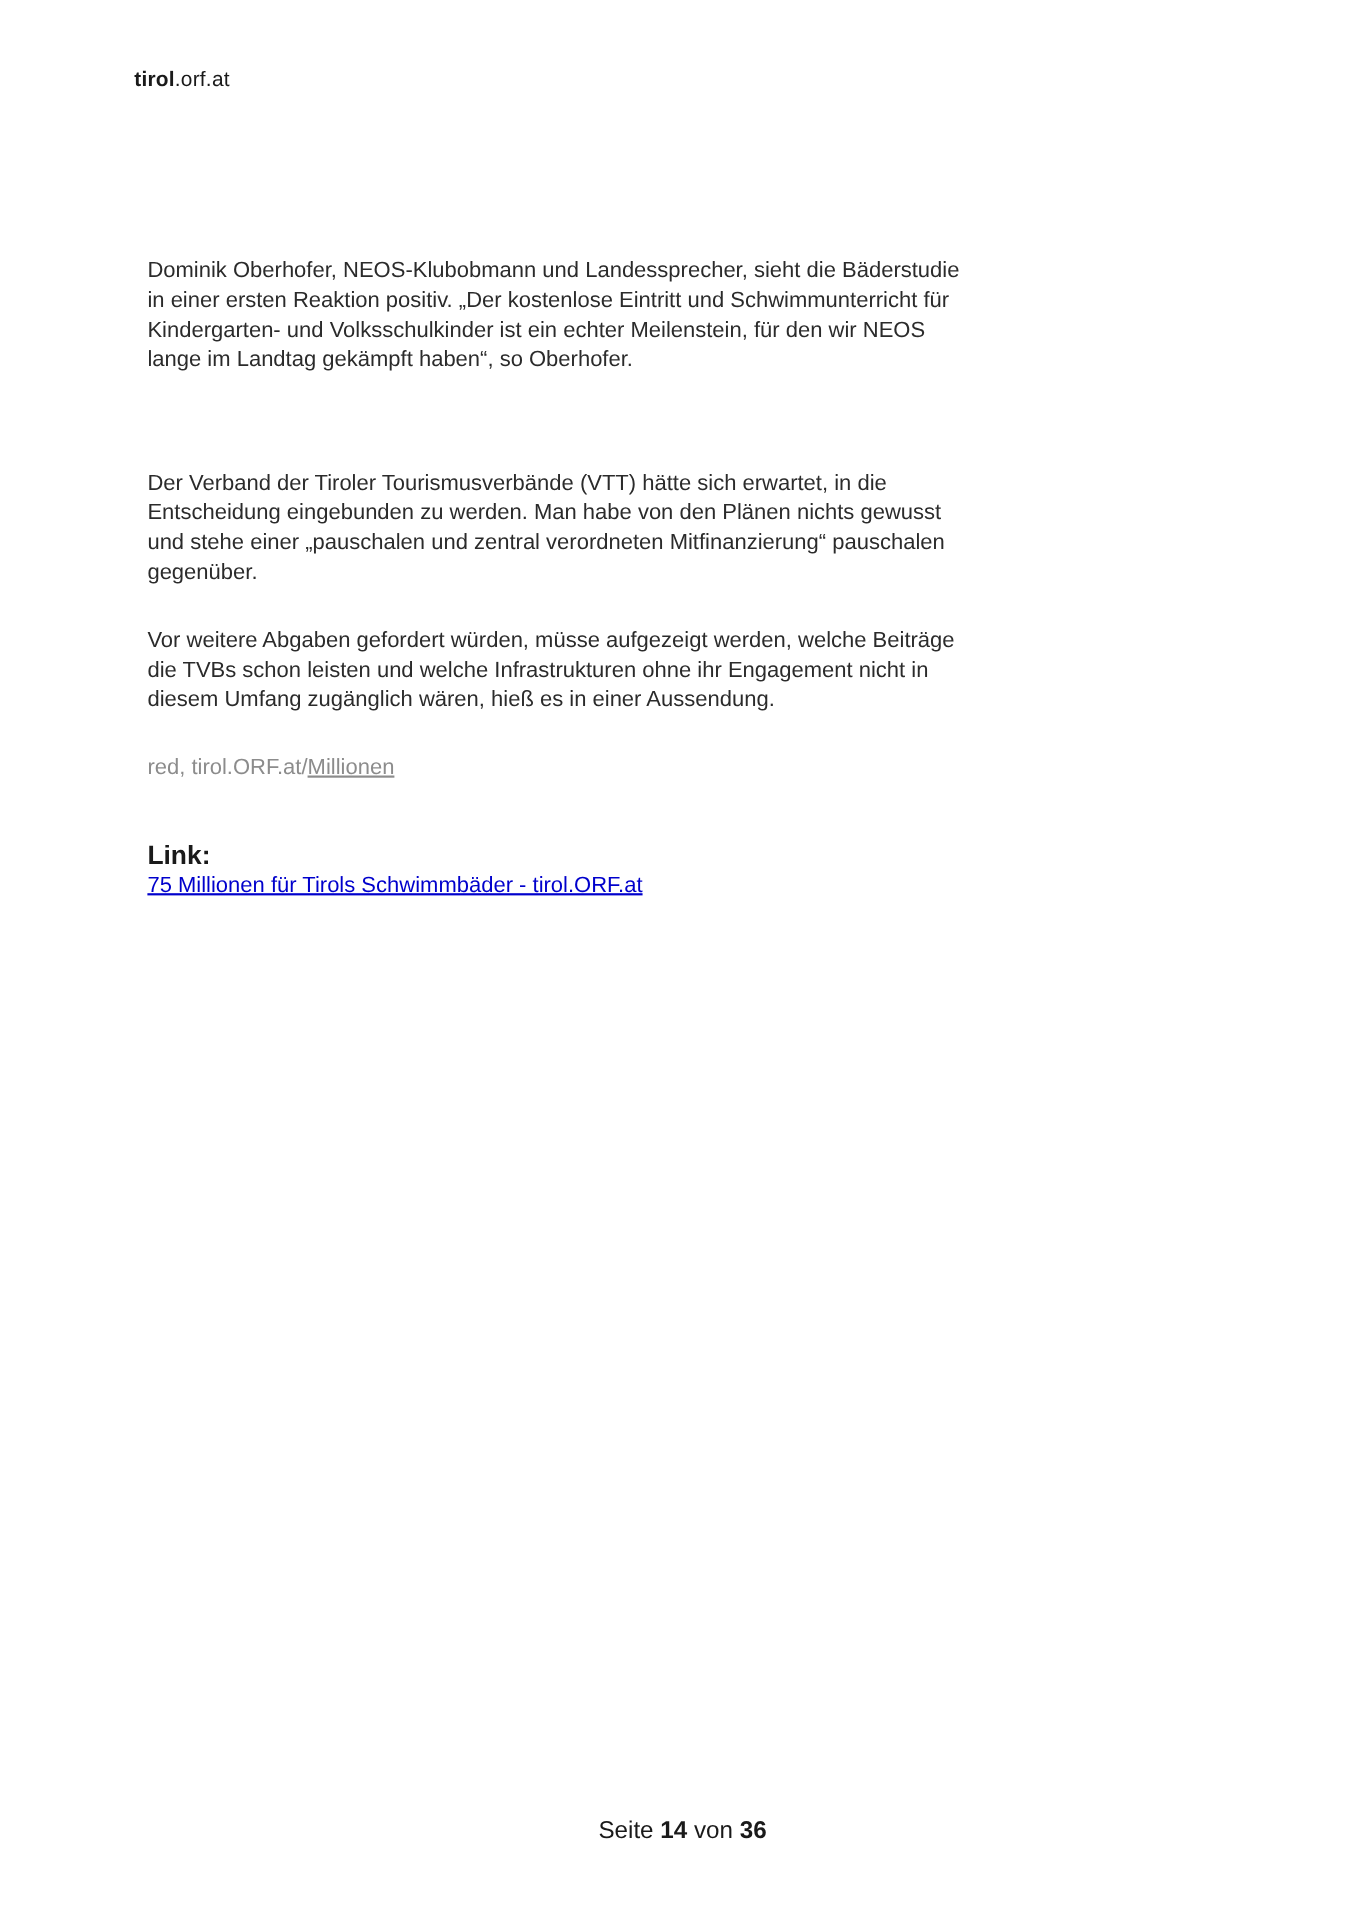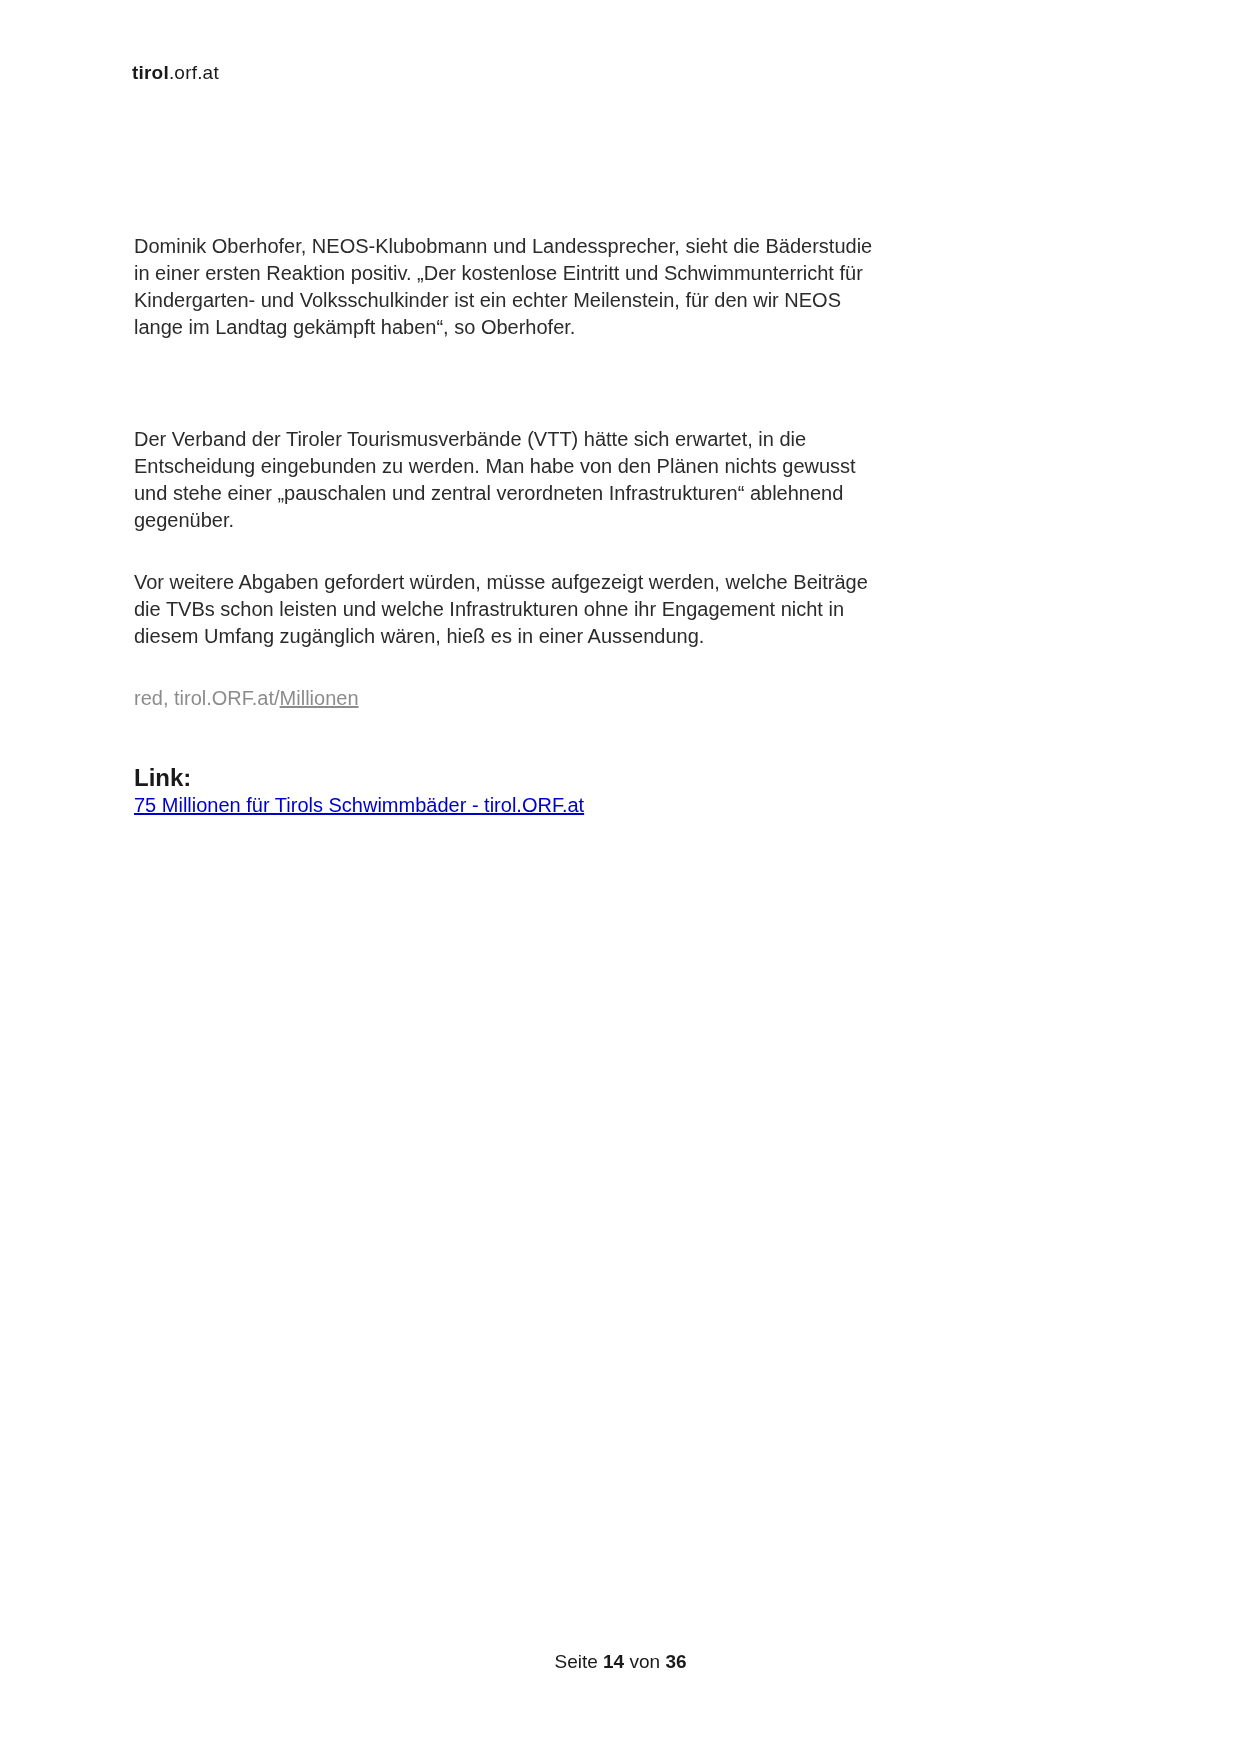--- a/index.html
+++ b/index.html
@@ -12,21 +12,21 @@
     width: 1241px;
     height: 1754px;
     background: #ffffff;
     font-family: "Liberation Sans", "DejaVu Sans", sans-serif;
     color: #2b2b2b;
     overflow: hidden;
   }
   .brand {
     position: absolute;
     top: 62px;
-    left: 132px;
+    left: 122px;
     font-size: 19px;
     color: #1a1a1a;
     letter-spacing: 0.2px;
   }
   .brand .bold { font-weight: bold; }
   .textblock {
     position: absolute;
     left: 134px;
     width: 860px;
     font-size: 20px;
@@ -69,21 +69,21 @@
     color: #0000cc;
     text-decoration: underline;
     cursor: pointer;
   }
   .footer {
     position: absolute;
     top: 1651px;
     left: 0;
     width: 100%;
     text-align: center;
-    font-size: 19px;
+    font-size: 22px;
     color: #1a1a1a;
   }
   .footer .b { font-weight: bold; }
 </style>
 </head>
 <body>
 
 <div class="page">
 
   <div class="brand">
@@ -91,21 +91,21 @@
   </div>
 
   <div class="textblock p1">Dominik Oberhofer, NEOS-Klubobmann und Landessprecher, sieht die Bäderstudie
 in einer ersten Reaktion positiv. „Der kostenlose Eintritt und Schwimmunterricht für
 Kindergarten- und Volksschulkinder ist ein echter Meilenstein, für den wir NEOS
 lange im Landtag gekämpft haben“, so Oberhofer.</div>
 
 
   <div class="textblock p2">Der Verband der Tiroler Tourismusverbände (VTT) hätte sich erwartet, in die
 Entscheidung eingebunden zu werden. Man habe von den Plänen nichts gewusst
-und stehe einer „pauschalen und zentral verordneten Infrastrukturen“ ablehnend
+und stehe einer „pauschalen und zentral verordneten Mitfinanzierung“ pauschalen
 gegenüber.</div>
 
   <div class="textblock p3">Vor weitere Abgaben gefordert würden, müsse aufgezeigt werden, welche Beiträge
 die TVBs schon leisten und welche Infrastrukturen ohne ihr Engagement nicht in
 diesem Umfang zugänglich wären, hieß es in einer Aussendung.</div>
 
   <div class="byline">
     <span>red, tirol.ORF.at/</span><a>Millionen</a>
   </div>
 

